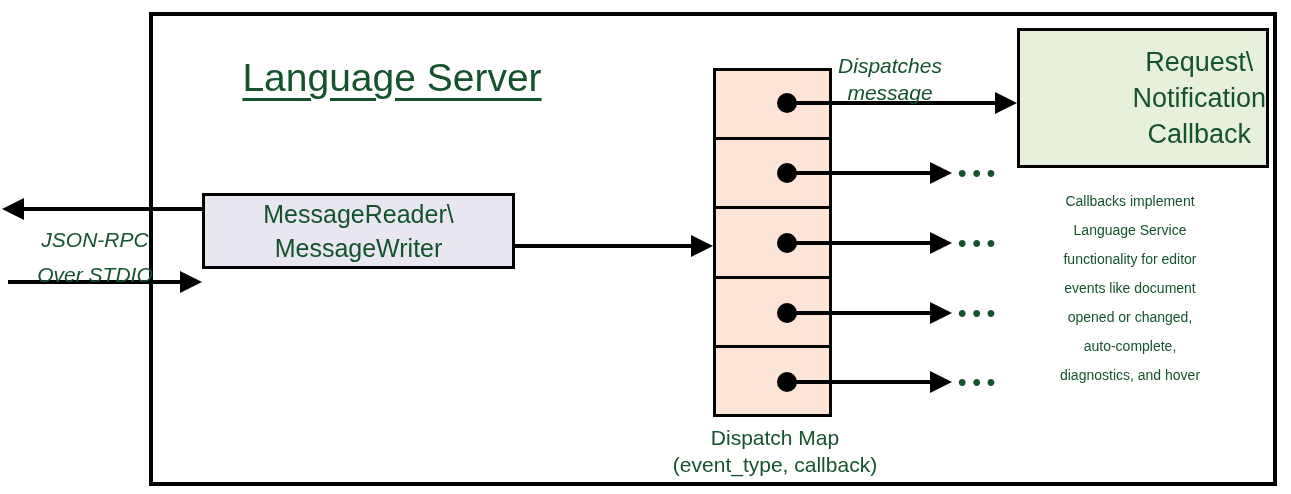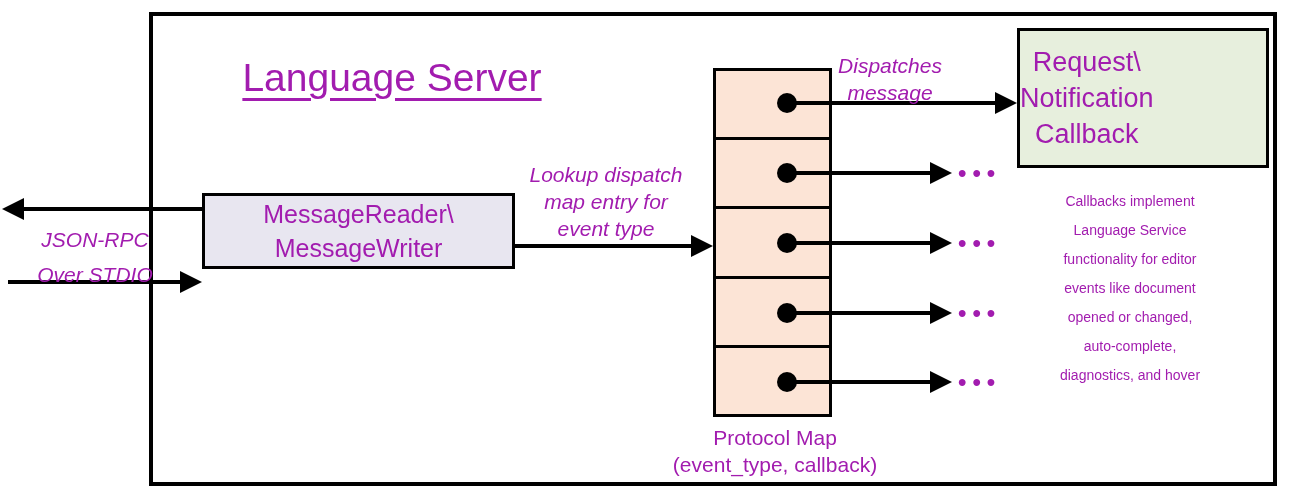--- a/index.html
+++ b/index.html
@@ -1,18 +1,18 @@
 <!DOCTYPE html>
 <html style="--map-fill: #fce4d6; --reader-fill: #e8e6f0; --cb-fill: #e7efdd;"><head>
 <meta charset="utf-8">
 <style>
   html,body{margin:0;padding:0;background:#fff;}
   .stage{
     position:relative;width:1291px;height:494px;background:#ffffff;overflow:hidden;
-    font-family:"Liberation Sans",sans-serif;color:#a21caf;
+    font-family:"Liberation Sans",sans-serif;color:#14532d;
   }
   .abs{position:absolute;box-sizing:border-box;}
   .ml{white-space:pre-line;}
   .ctr{text-align:center;}
   .it{font-style:italic;}
 
   
   .outer{left:149px;top:12px;width:1128px;height:474px;border:4px solid #000;}
 
   
@@ -63,21 +63,21 @@
   .ellipsis{left:958px;width:60px;height:28px;display:flex;align-items:center;
             font-size:24px;font-weight:bold;letter-spacing:6px;line-height:0;}
   .ell-r2{top:159px;} .ell-r3{top:229px;} .ell-r4{top:299px;} .ell-r5{top:368px;}
   .map-caption{left:655px;top:424px;width:240px;font-size:21px;line-height:27px;}
 
   
   .dispatch-label{left:815px;top:44px;width:150px;font-size:21px;line-height:27px;margin-top:8px;}
 
   
   .cb-box{left:1017px;top:28px;width:252px;height:140px;border:3px solid #000;
-          background:var(--cb-fill,#e7efdd);display:flex;align-items:center;justify-content:flex-start;
+          background:var(--cb-fill,#e7efdd);display:flex;align-items:center;justify-content:flex-end;
           font-size:27px;line-height:36px;}
   .cb-caption{left:990px;top:187px;width:280px;font-size:14px;line-height:29px;}
 </style>
 </head>
 <body>
 
 <div class="stage">
 
   <div class="abs outer"></div>
 
@@ -88,23 +88,20 @@
   <div class="abs hline in-line"></div>
   <div class="abs ah ah-r in-head"></div>
   <div class="abs io-label ctr it ml">JSON-RPC
 Over STDIO</div>
 
   <div class="abs reader-box ctr">
     <span class="ml">MessageReader\
 MessageWriter</span>
   </div>
 
-  <div class="abs lookup-label ctr it ml">Lookup dispatch
-map entry for
-event type</div>
   <div class="abs hline lookup-line"></div>
   <div class="abs ah ah-r lookup-head"></div>
 
   <div class="abs map-box">
     <div class="map-cell"></div>
     <div class="map-cell"></div>
     <div class="map-cell"></div>
     <div class="map-cell"></div>
     <div class="map-cell"></div>
   </div>
@@ -124,21 +121,21 @@
   <div class="abs hline line-r4"></div>
   <div class="abs ah ah-r head-r4"></div>
   <div class="abs hline line-r5"></div>
   <div class="abs ah ah-r head-r5"></div>
 
   <div class="abs ellipsis ell-r2">•••</div>
   <div class="abs ellipsis ell-r3">•••</div>
   <div class="abs ellipsis ell-r4">•••</div>
   <div class="abs ellipsis ell-r5">•••</div>
 
-  <div class="abs map-caption ctr ml">Protocol Map
+  <div class="abs map-caption ctr ml">Dispatch Map
 (event_type, callback)</div>
 
   <div class="abs dispatch-label ctr it ml">Dispatches
 message</div>
 
   <div class="abs cb-box ctr">
     <span class="ml">Request\
 Notification
 Callback</span>
   </div>

